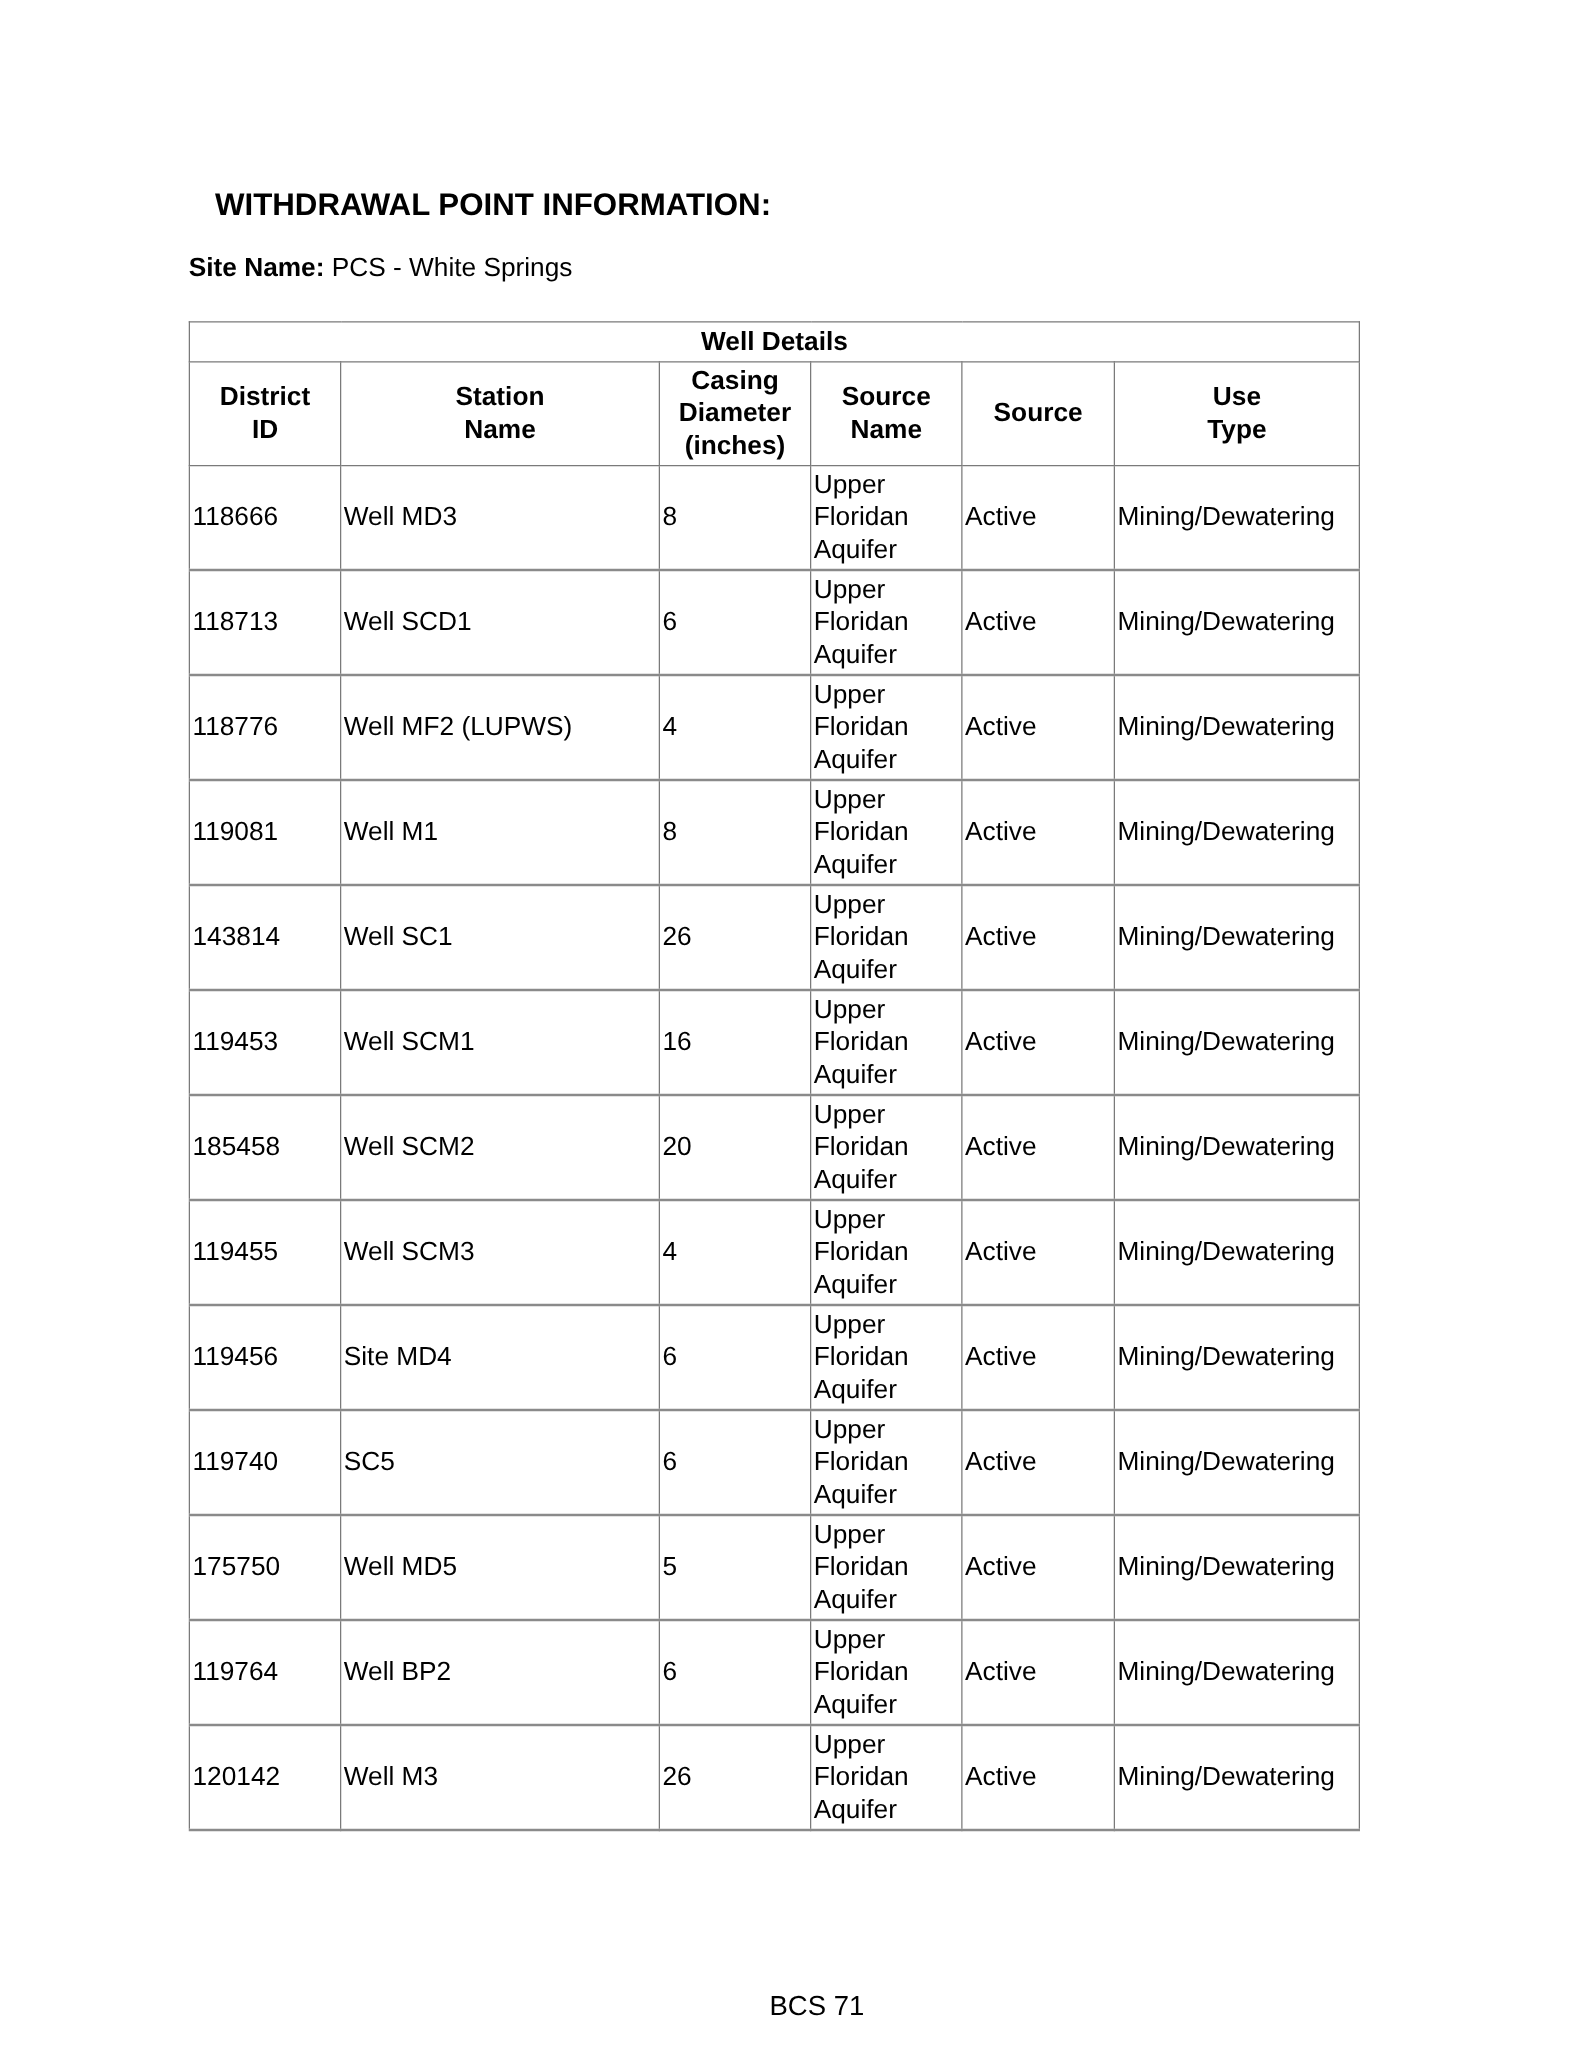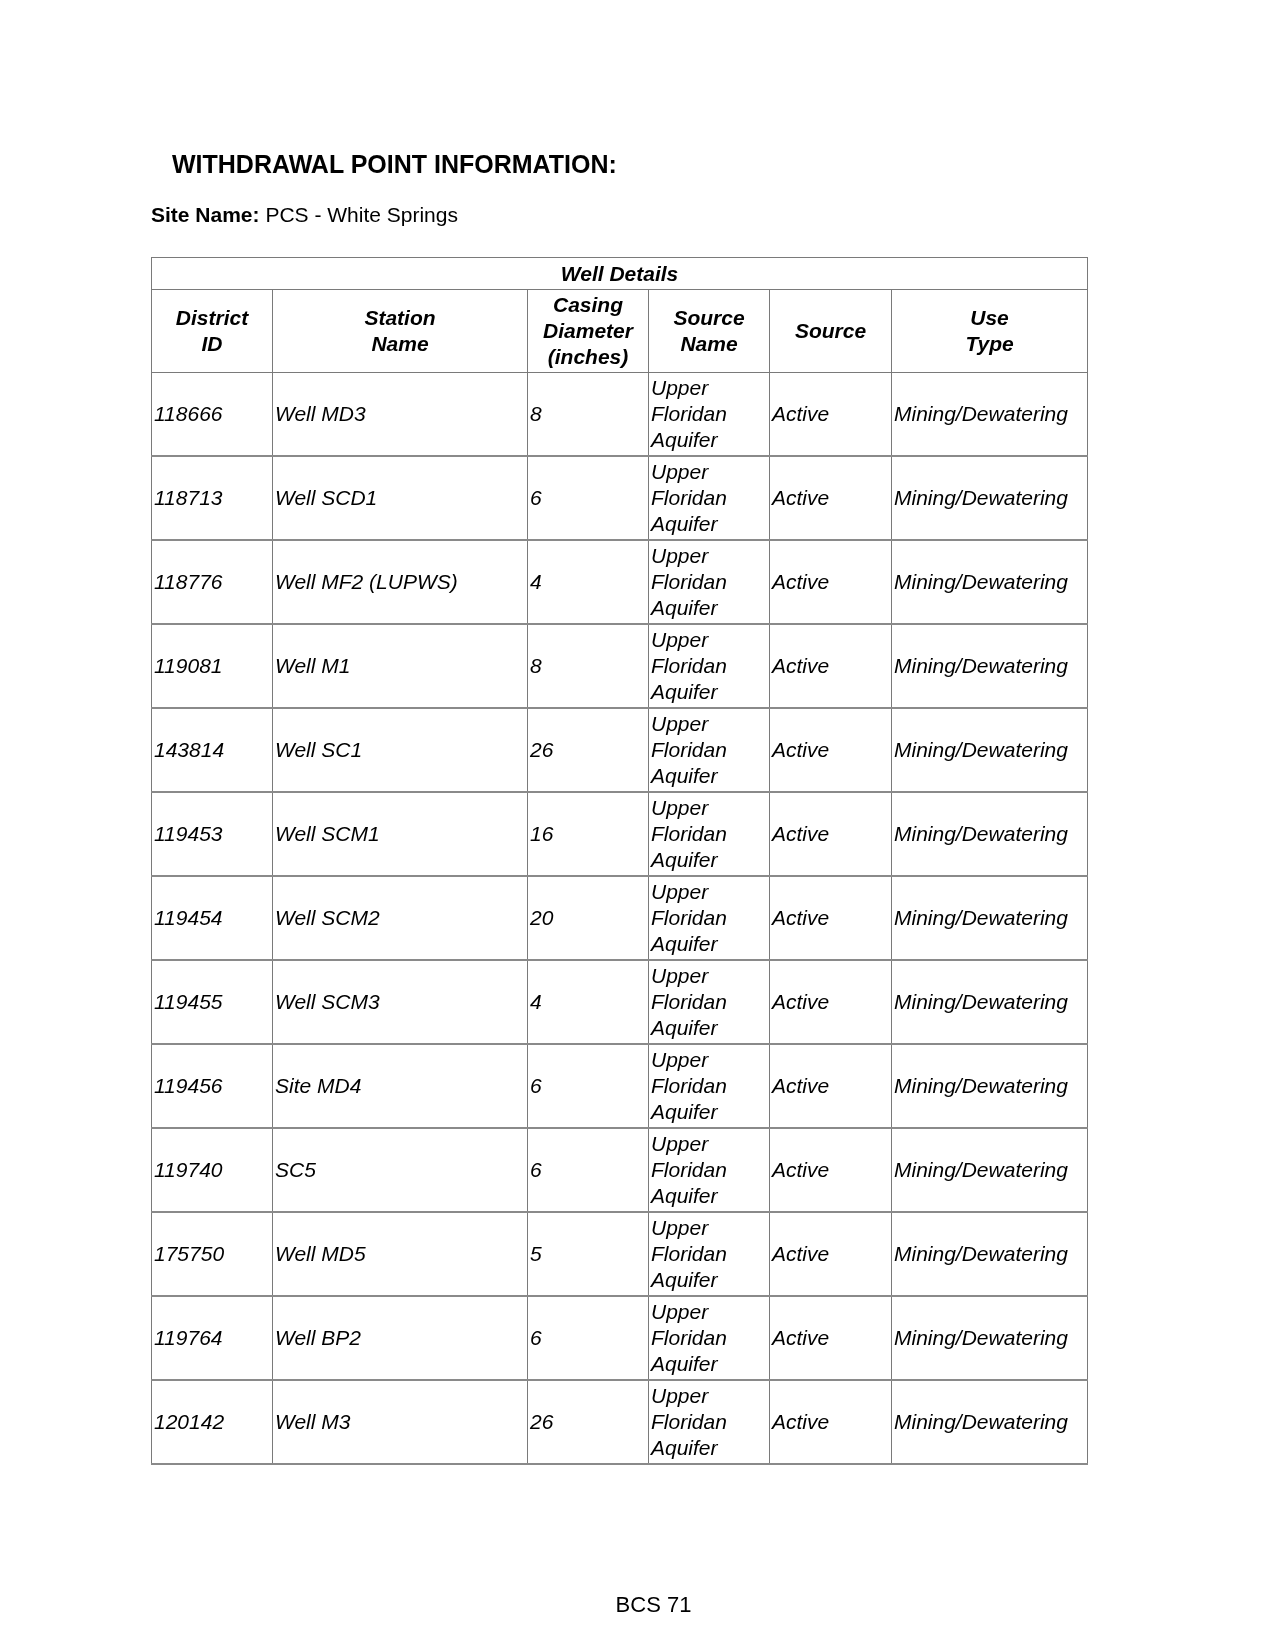--- a/index.html
+++ b/index.html
@@ -4,21 +4,21 @@
 <style>
   html, body { margin:0; padding:0; background:#ffffff; }
   body { width:1275px; height:1650px; position:relative; overflow:hidden;
          font-family:"Liberation Sans", sans-serif; color:#000; }
   .title { position:absolute; left:151px; top:150px; font-size:25px; font-weight:bold;margin-left:21px; }
   .site { position:absolute; left:151px; top:203px; font-size:21px; }
   .site b { font-weight:bold; }
   table.wells { position:absolute; left:151px; top:257px; width:936px;
                 border-collapse:collapse; font-size:21px; table-layout:fixed; }
   table.wells td, table.wells th { border:1.5px solid #7a7a7a; padding:0 2px; }
-  table.wells { border:1.5px solid #000;font-style:italic; }
+  table.wells { border:1.5px solid #000; }
   .caption-row th { height:31px; text-align:center; font-weight:bold; border-bottom:3px solid #8a8a8a; padding:0; }
   .head-row th { height:82px; text-align:center; font-weight:bold; line-height:26px; border-bottom:3px solid #8a8a8a; }
   tbody td { height:82px; vertical-align:middle; line-height:26px; text-align:left; }
   tbody tr { border-bottom:2px solid #8a8a8a; }
   .page-num { position:absolute; left:0; width:1275px; top:1592px; text-align:center; font-size:22px;margin-left:16px; }
 </style>
 </head>
 <body>
 
 <div class="title">WITHDRAWAL POINT INFORMATION:</div>
@@ -135,21 +135,21 @@
         <td>16</td>
         <td>
           <div>Upper</div>
           <div>Floridan</div>
           <div>Aquifer</div>
         </td>
         <td>Active</td>
         <td>Mining/Dewatering</td>
       </tr>
       <tr>
-        <td>119454</td>
+        <td>185458</td>
         <td>Well SCM2</td>
         <td>20</td>
         <td>
           <div>Upper</div>
           <div>Floridan</div>
           <div>Aquifer</div>
         </td>
         <td>Active</td>
         <td>Mining/Dewatering</td>
       </tr>

